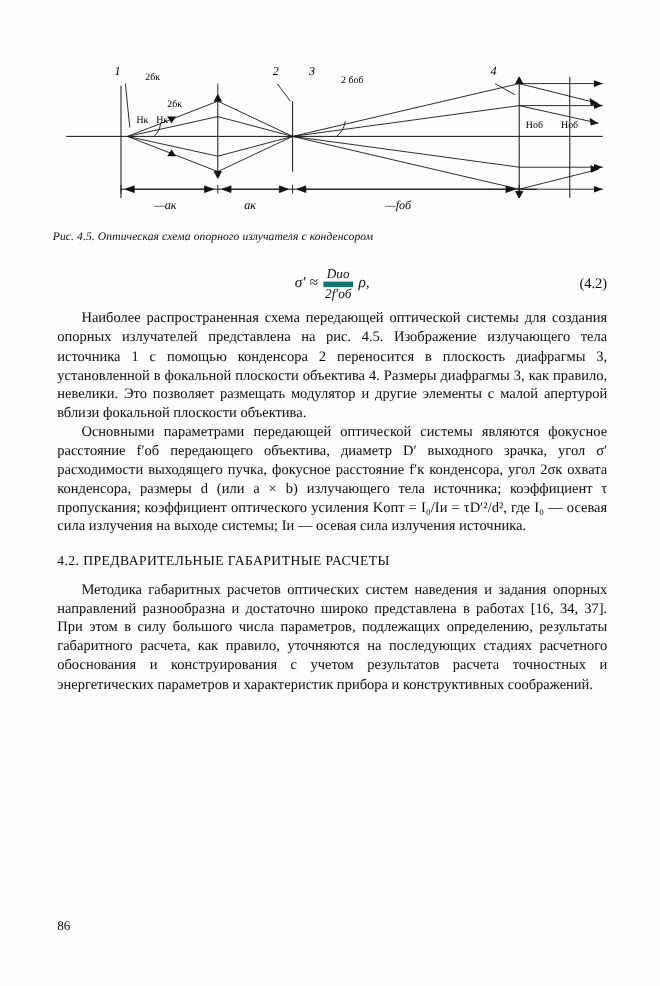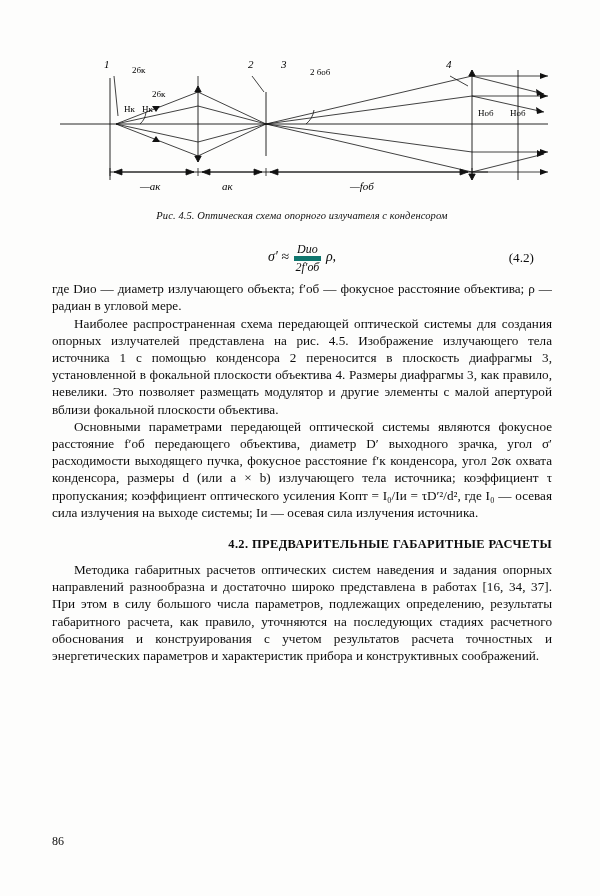--- a/index.html
+++ b/index.html
@@ -29,21 +29,20 @@
     top: 40px;
     width: 508px;
     height: 168px;
   }
   .figure-svg { display: block; }
   .fig-caption {
     position: absolute;
     left: 48px;
     top: 210px;
     width: 508px;
-    text-align: center;
     font-size: 10.5px;
     font-style: italic;
     font-family: "Liberation Serif", serif;
     letter-spacing: 0.1px;
   }
   
   .body-text {
     position: absolute;
     left: 52px;
     top: 236px;
@@ -60,39 +59,39 @@
   .noindent { text-indent: 0; }
   .formula-row {
     display: block;
     text-align: center;
     position: relative;
     margin: 7px 0 7px 0;
     font-size: 14px;
   }
   .formula-row .eqno {
     position: absolute;
-    right: 18px;
+    right: 0;
     top: 6px;
     font-size: 13.2px;
   }
   .frac {
     display: inline-block;
     vertical-align: middle;
     text-align: center;
     font-size: 12px;
     line-height: 1.05;
     margin: 0 1px;
   }
   .frac .num { display: block; padding: 0 2px; }
   .frac .den { display: block; border-top: 5px solid #0f766e; padding: 0 2px; }
   .it { font-style: italic; }
   .sect-title {
-    text-align: right;
+    text-align: left;
     font-size: 12.4px;
-    font-weight: bold;
+    font-weight: normal;
     line-height: 16px;
     letter-spacing: 0.4px;
     margin: 15px 0 9px 0;
   }
   .sect-title .l2 { display: block; }
   .page-no {
     position: absolute;
     left: 52px;
     top: 834px;
     font-size: 12px;
@@ -231,21 +230,20 @@
     <div class="formula-row">
       <span class="it">σ′ ≈</span>
       <span class="frac">
         <span class="num it">Dио</span>
         <span class="den it">2f′об</span>
       </span>
       <span class="it">ρ,</span>
       <span class="eqno">(4.2)</span>
     </div>
 
-    <p class="noindent">где Dио — диаметр излучающего объекта; f′об — фокусное расстояние объектива; ρ — радиан в угловой мере.</p>
     <p class="indent">Наиболее распространенная схема передающей оптической системы для создания опорных излучателей представлена на рис. 4.5. Изображение излучающего тела источника 1 с помощью конденсора 2 переносится в плоскость диафрагмы 3, установленной в фокальной плоскости объектива 4. Размеры диафрагмы 3, как правило, невелики. Это позволяет размещать модулятор и другие элементы с малой апертурой вблизи фокальной плоскости объектива.</p>
     <p class="indent">Основными параметрами передающей оптической системы являются фокусное расстояние f′об передающего объектива, диаметр D′ выходного зрачка, угол σ′ расходимости выходящего пучка, фокусное расстояние f′к конденсора, угол 2σк охвата конденсора, размеры d (или a × b) излучающего тела источника; коэффициент τ пропускания; коэффициент оптического усиления Kопт = I₀/Iи = τD′²/d², где I₀ — осевая сила излучения на выходе системы; Iи — осевая сила излучения источника.</p>
 
     <div class="sect-title">
       <span class="l2">4.2. ПРЕДВАРИТЕЛЬНЫЕ ГАБАРИТНЫЕ РАСЧЕТЫ</span>
     </div>
 
     <p class="indent">Методика габаритных расчетов оптических систем наведения и задания опорных направлений разнообразна и достаточно широко представлена в работах [16, 34, 37]. При этом в силу большого числа параметров, подлежащих определению, результаты габаритного расчета, как правило, уточняются на последующих стадиях расчетного обоснования и конструирования с учетом результатов расчета точностных и энергетических параметров и характеристик прибора и конструктивных соображений.</p>
   </div>
 

